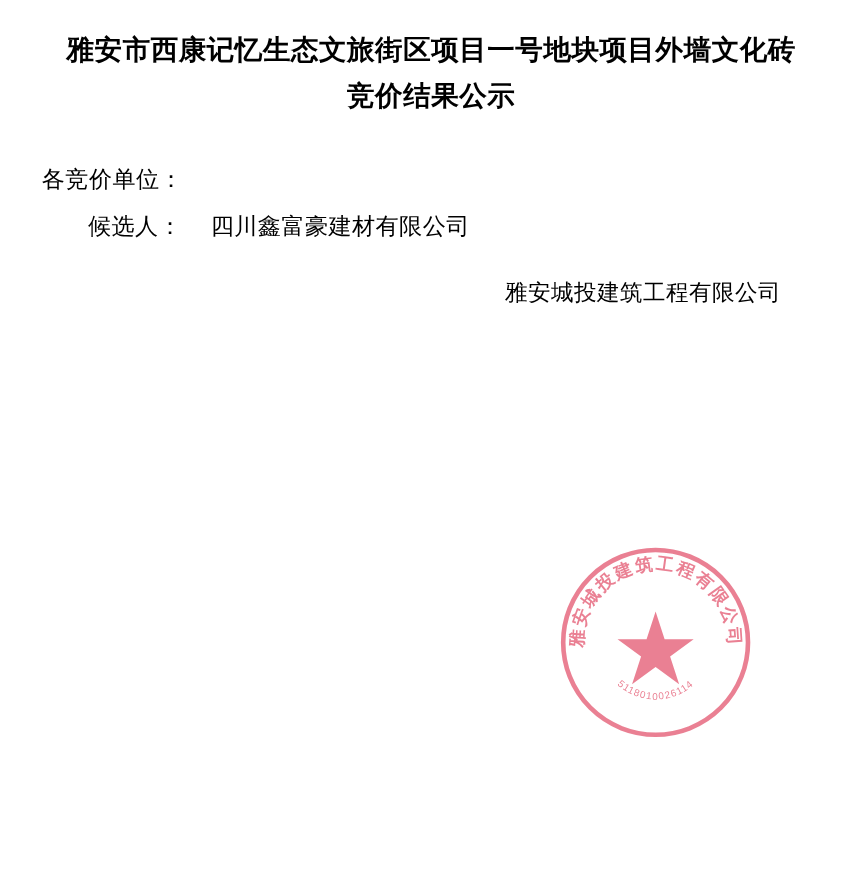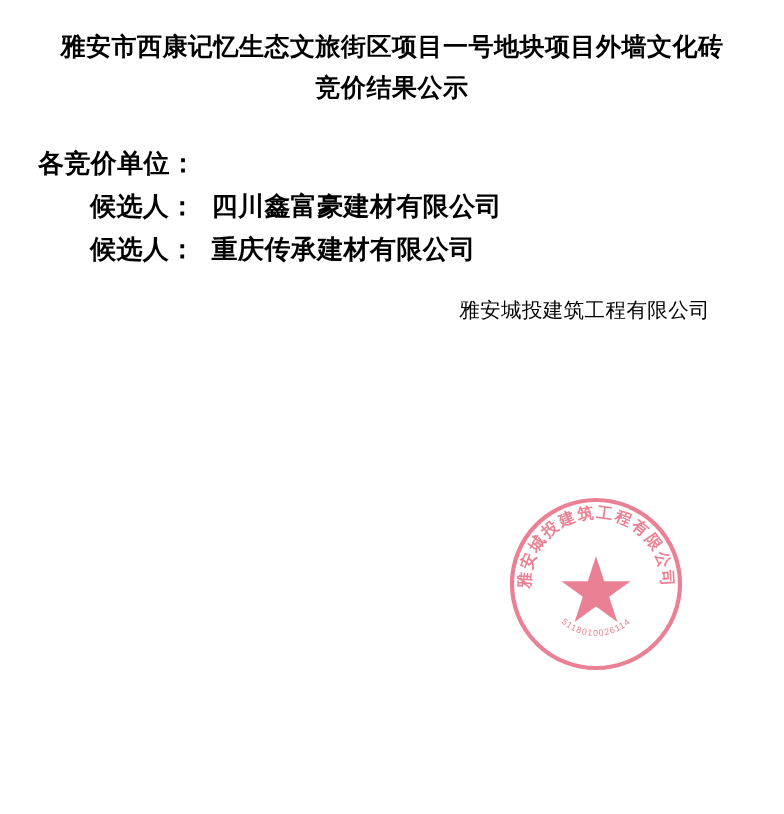--- a/index.html
+++ b/index.html
@@ -27,39 +27,38 @@
     font-weight: bold;
     font-size: 25px;
     line-height: 41px;
     text-align: center;
     letter-spacing: 0.5px;
     padding-top: 26px;
     margin: 0 18px;
   }
   .body-block {
     margin-top: 34px;
-    font-size: 26px;
+    font-size: 21px;
     line-height: 43px;
     letter-spacing: 0.4px;
-    font-weight: bold;
   }
   .salutation {
     text-align: justify;
     text-justify: inter-ideograph;
   }
   .para {
     text-align: justify;
     text-justify: inter-ideograph;
     text-indent: 2em;
   }
   .candidate {
     text-indent: 2em;
   }
   .cand-label {
-    margin-right: 4px;
+    margin-right: 14px;
   }
   .cand-name {
     margin-left: 12px;
   }
   .sign-block {
     margin-top: 18px;
     text-align: right;
     font-size: 20.5px;
     line-height: 43px;
     letter-spacing: 0.4px;
@@ -114,23 +113,20 @@
 
   <div class="body-block">
 
     <div class="salutation">各竞价单位：</div>
 
 
     <div class="candidate">
       <span class="cand-label">候选人：</span><span class="cand-name">四川鑫富豪建材有限公司</span>
     </div>
 
-    <div class="candidate">
-      <span class="cand-label">候选人：</span><span class="cand-name">重庆传承建材有限公司</span>
-    </div>
 
 
 
   </div>
 
   <div class="sign-block">
     <div>雅安城投建筑工程有限公司</div>
   </div>
 
   <div class="seal">

